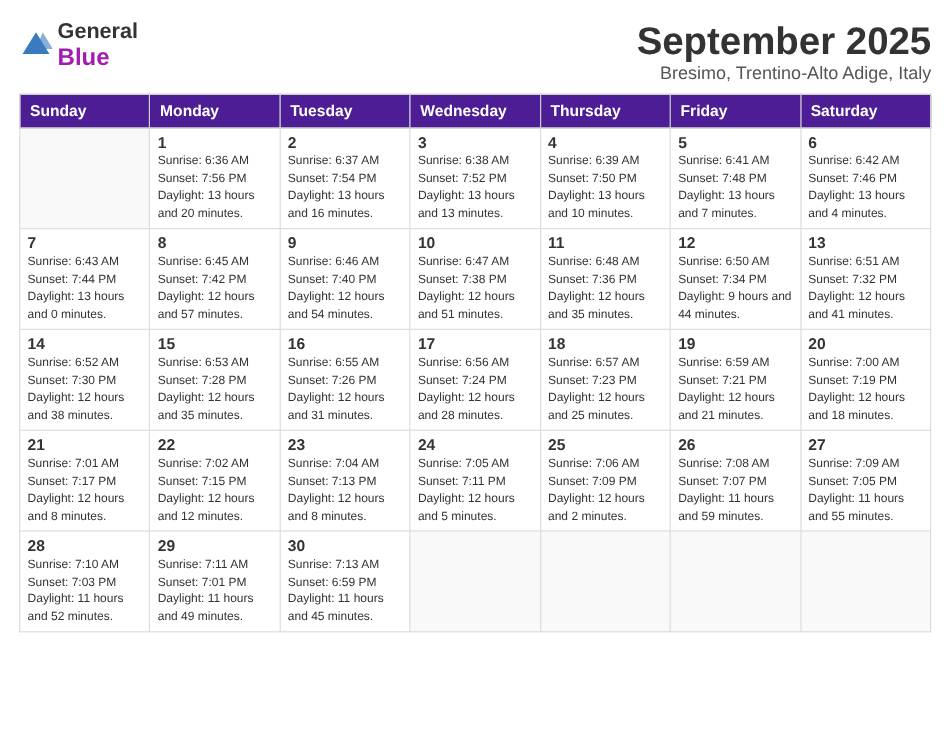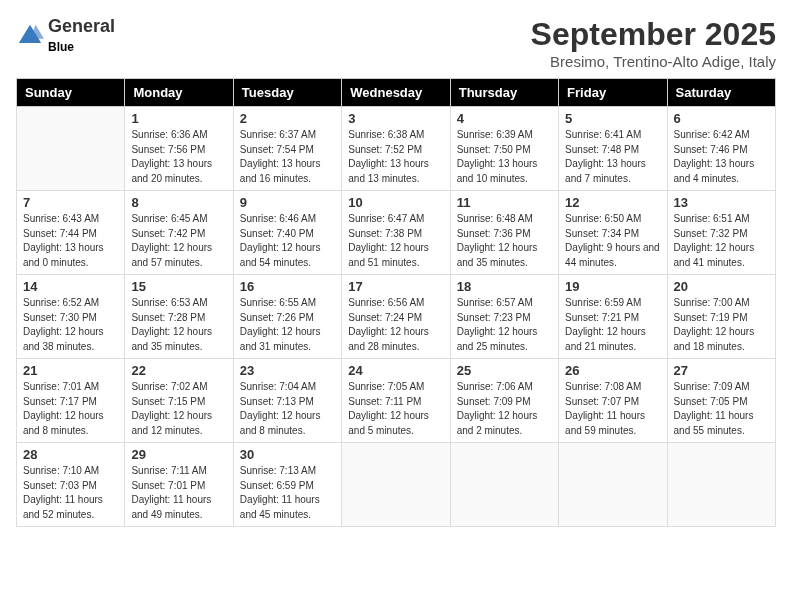--- a/index.html
+++ b/index.html
@@ -37,21 +37,21 @@
     .subtitle {
       font-size: 15px;
       color: #555;
     }
     .calendar {
       width: 100%;
       border-collapse: collapse;
       font-size: 11px;
     }
     .calendar th {
-      background-color: #000000;
+      background-color: #4c1d95;
       color: #fff;
       text-align: left;
       padding: 6px 8px;
       font-size: 13px;
       font-weight: bold;
       border: 1px solid #ccc;
     }
     .calendar td {
       border: 1px solid #ddd;
       vertical-align: top;
@@ -80,21 +80,21 @@
 <body>
 
 <div class="header">
   <div class="logo">
     <svg class="logo-icon" viewBox="0 0 40 40">
       <polygon points="20,4 36,30 4,30" fill="#3a7abf"></polygon>
       <polygon points="28,4 40,24 20,24" fill="#3a7abf" opacity="0.6"></polygon>
     </svg>
     <div>
       <span style="font-size:18px;font-weight:bold;color:#333;">General</span><br>
-      <span style="font-size:12px;font-weight:bold;color:#000000;">Blue</span>
+      <span style="font-size:20px;font-weight:bold;color:#a21caf;">Blue</span>
     </div>
   </div>
   <div class="title-block">
     <div class="month-title">September 2025</div>
     <div class="subtitle">Bresimo, Trentino-Alto Adige, Italy</div>
   </div>
 </div>
 
 <table class="calendar">
   <thead>

